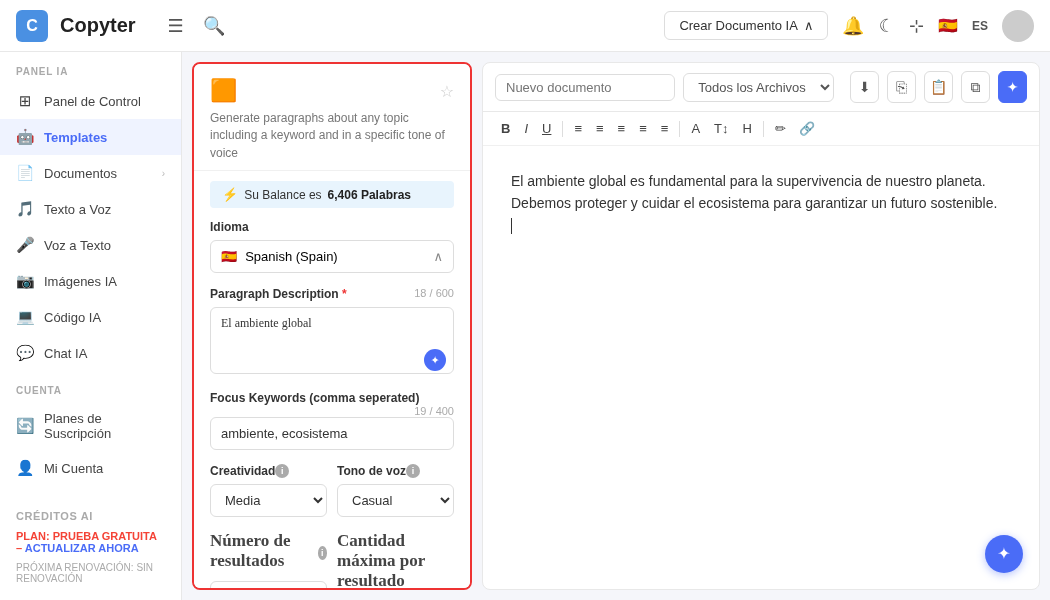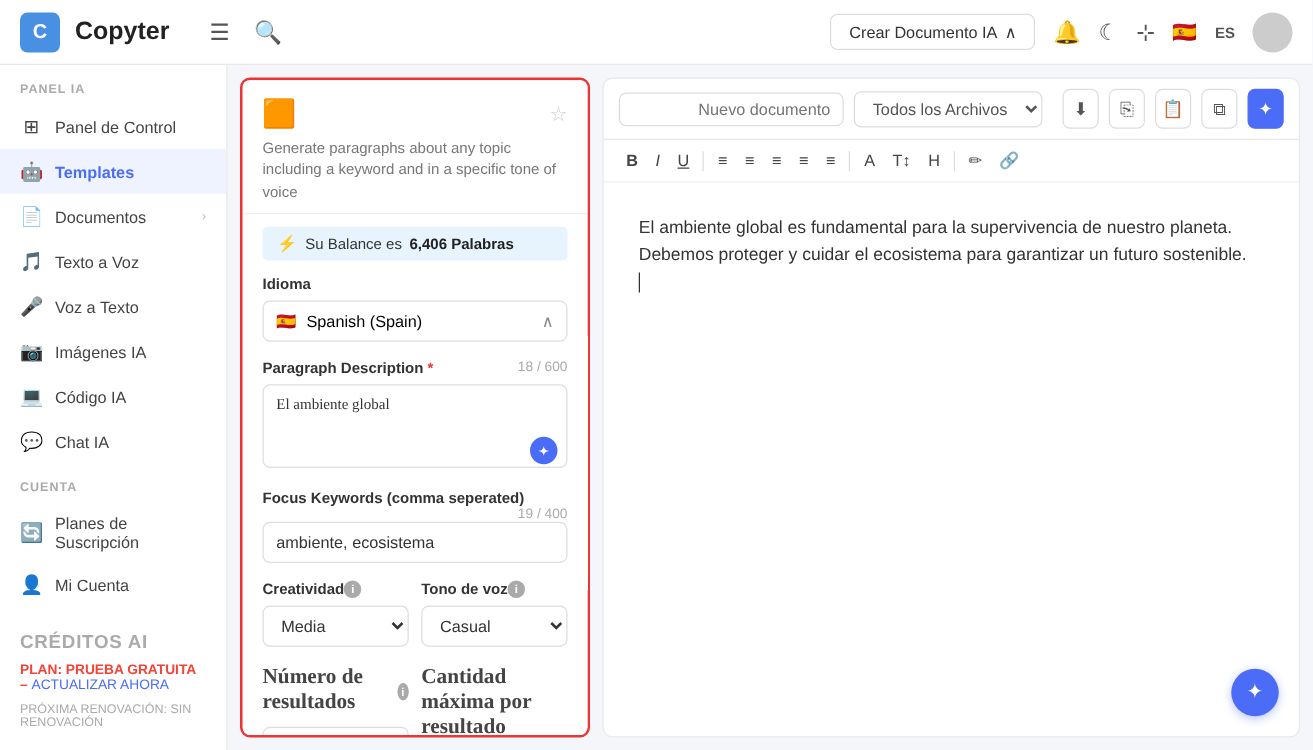--- a/index.html
+++ b/index.html
@@ -47,24 +47,24 @@
       display: flex; align-items: center; gap: 10px;
       padding: 9px 16px; cursor: pointer; color: #444; font-size: 13px;
       border-radius: 0; transition: background 0.15s;
     }
     .sidebar-item.active { background: #eff3ff; color: #4A6CF7; font-weight: 600; }
     .sidebar-item-icon { font-size: 15px; width: 18px; text-align: center; flex-shrink: 0; }
     .sidebar-item-chevron { margin-left: auto; font-size: 10px; color: #bbb; }
 
     .sidebar-bottom { margin-top: auto; padding: 0; }
     .credits-section { padding: 10px 16px 4px; }
-    .credits-label { font-size: 15px; font-weight: 700; color: #aaa; letter-spacing: 0.6px; text-transform: uppercase; margin-bottom: 8px; }
+    .credits-label { font-size: 11px; font-weight: 700; color: #aaa; letter-spacing: 0.6px; text-transform: uppercase; margin-bottom: 8px; }
     .credits-plan { font-size: 11px; color: #555; }
     .credits-plan span { color: #f44336; font-weight: 700; }
-    .credits-plan a { color: #4A6CF7; font-weight: 400; text-decoration: none; }
+    .credits-plan a { color: #4A6CF7; font-weight: 700; text-decoration: none; }
     .renewal { font-size: 10px; color: #aaa; padding: 4px 16px 8px; }
 
     
     .content-area { display: flex; flex: 1; overflow: hidden; }
 
     
     .form-panel {
       width: 280px; flex-shrink: 0; background: #fff;
       border: 2px solid #e33; border-radius: 8px;
       margin: 10px 0 10px 10px; overflow-y: auto;
@@ -145,21 +145,21 @@
       flex: 1; background: #fff; margin: 10px 10px 10px 10px;
       border-radius: 8px; border: 1px solid #e8e8e8;
       display: flex; flex-direction: column; overflow: hidden;
     }
     .editor-toolbar-top {
       display: flex; align-items: center; gap: 8px; padding: 8px 12px;
       border-bottom: 1px solid #e8e8e8; flex-shrink: 0;
     }
     .doc-name-input {
       border: 1px solid #ddd; border-radius: 6px; padding: 5px 10px;
-      font-size: 13px; color: #333; outline: none; min-width: 140px; text-align: right;
+      font-size: 13px; color: #333; outline: none; min-width: 140px;
     }
     .file-select {
       border: 1px solid #ddd; border-radius: 6px; padding: 5px 10px;
       font-size: 13px; color: #555; background: #fff; outline: none; cursor: pointer;
     }
     .toolbar-spacer { flex: 1; }
     .editor-action-btn {
       width: 32px; height: 32px; border: 1px solid #ddd; border-radius: 6px;
       background: #fff; display: flex; align-items: center; justify-content: center;
       cursor: pointer; font-size: 14px; color: #555;

